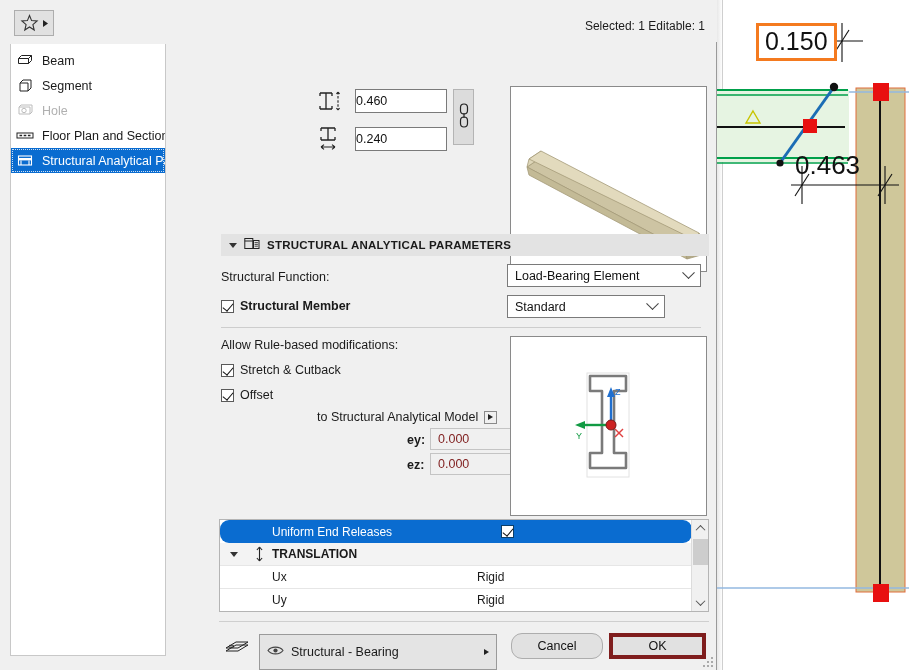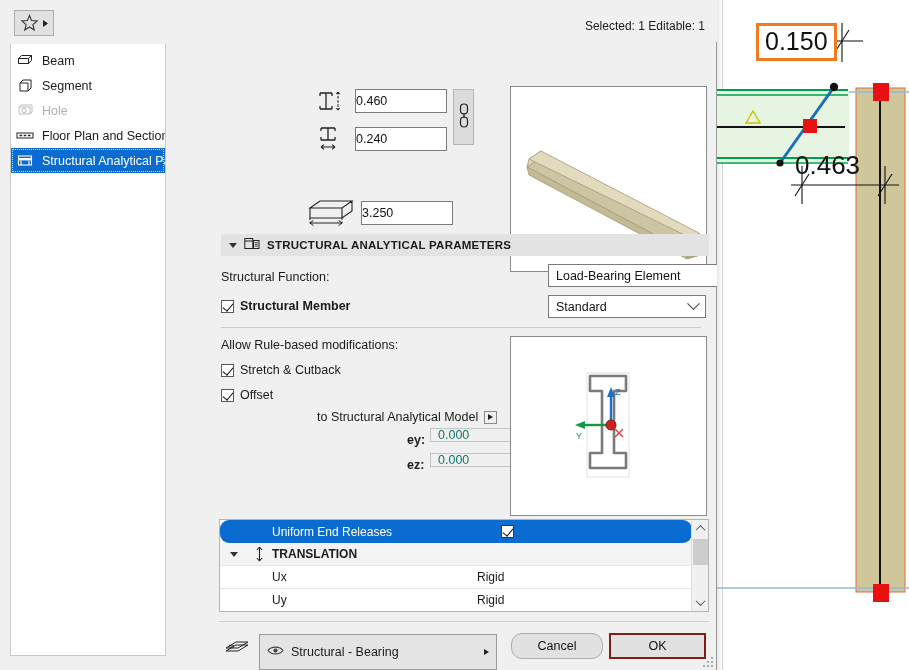--- a/index.html
+++ b/index.html
@@ -75,21 +75,21 @@
     position: absolute; left: 14px; top: 190px; width: 488px; height: 22px;
     background: #e3e3e3; display: flex; align-items: center; gap: 7px; padding-left: 8px;
     font-size: 11.5px; font-weight: bold; letter-spacing: 0.25px; color: #1a1a1a;
   }
   .tri-down { width: 0; height: 0; border-left: 4.5px solid transparent; border-right: 4.5px solid transparent; border-top: 5px solid #333; }
 
   .row-label { position: absolute; font-size: 12.5px; color: #1a1a1a; white-space: nowrap; }
   .combo {
     position: absolute; height: 23px; background: #ffffff; border: 1px solid #7a7a7a;
     display: flex; align-items: center; justify-content: space-between; padding: 0 7px 0 7px;
-    font-size: 12.5px; color: #111; margin-left: 41px;
+    font-size: 12.5px; color: #111;
   }
   .chev { width: 9px; height: 9px; border-right: 1.4px solid #444; border-bottom: 1.4px solid #444; transform: rotate(45deg) translate(-2px,-2px); }
 
   .cb { display: inline-flex; align-items: center; gap: 6px; font-size: 12.5px; color: #1a1a1a; white-space: nowrap; }
   .cbox { width: 13px; height: 13px; border: 1px solid #5a5a5a; background: #fff; position: relative; flex: 0 0 13px; }
   .cbox.checked::after {
     content: ""; position: absolute; left: 3px; top: 0px; width: 5px; height: 9px;
     border-right: 1.8px solid #111; border-bottom: 1.8px solid #111; transform: rotate(40deg);
   }
   .hr { position: absolute; height: 1px; background: #cdcdcd; }
@@ -99,22 +99,22 @@
     background: #ffffff; border: 1px solid #8a8a8a; overflow: hidden;
   }
 
   .arrow-btn {
     width: 13px; height: 13px; border: 1px solid #8a8a8a; background: #f0f0f0;
     display: inline-flex; align-items: center; justify-content: center;
   }
   .tri-right { width: 0; height: 0; border-top: 3.5px solid transparent; border-bottom: 3.5px solid transparent; border-left: 5px solid #222; }
 
   .ro-input {
-    position: absolute; width: 98px; height: 14px; background: #f0f0f0; border: 1px solid #c4c4c4;
-    display: flex; align-items: center; padding-left: 7px; font-size: 12.5px; color: #0f766e;
+    position: absolute; width: 98px; height: 22px; background: #f0f0f0; border: 1px solid #c4c4c4;
+    display: flex; align-items: center; padding-left: 7px; font-size: 12.5px; color: #7f1d1d;
   }
 
   .range-ico {
     position: absolute; left: 369px; top: 487px; width: 34px; height: 22px;
     background: #e8e8e8; border: 1px solid #a6a6a6;
     display: flex; align-items: center; justify-content: center; gap: 2px;
   }
   .hl-box {
     position: absolute; left: 406px; top: 485px; width: 92px; height: 27px;
     border: 3px solid #f47a1f; background: #ffffff;
@@ -150,21 +150,21 @@
   .layer-combo {
     position: absolute; left: 259px; top: 634px; width: 238px; height: 36px;
     background: #e4e4e4; border: 1px solid #9a9a9a;
     display: flex; align-items: center; padding: 0 7px; gap: 7px; font-size: 12.5px;
   }
   .btn {
     position: absolute; height: 26px; display: flex; align-items: center; justify-content: center;
     font-size: 12.5px; background: #e1e1e1; border: 1px solid #adadad; color: #111;
   }
   #btn-cancel { left: 511px; top: 633px; width: 92px; border-radius: 11px; }
-  #btn-ok { left: 609px; top: 633px; width: 97px; background: #e1e1e1; border: 2px solid #7f1d1d; }
+  #btn-ok { left: 609px; top: 633px; width: 97px; background: #e1e1e1; border: 4px solid #7f1d1d; }
 
   
   #canvas { position: absolute; left: 717px; top: 0; width: 192px; height: 670px; background: #ffffff; overflow: hidden; }
   .dim-label {
     position: absolute; font-family: "Liberation Sans", sans-serif; color: #111;
     background: transparent; white-space: nowrap;
   }
   .dim-hl { border: 3px solid #f47a1f; background: #ffffff; }
   .gutter { position: absolute; left: 0; top: 0; width: 6px; height: 670px; background: linear-gradient(90deg,#e8e8e8,#fdfdfd); border-right: 1px solid #cfcfcf; }
   .resize-grip { position: absolute; right: 1px; bottom: 1px; width: 12px; height: 12px; }
@@ -275,30 +275,20 @@
         <div class="link-btn">
           <span>
             <svg width="14" height="30" viewBox="0 0 14 30">
                 <rect x="3.5" y="3" width="7" height="10" rx="3.5" fill="none" stroke="#222" stroke-width="1.2"></rect>
                 <rect x="3.5" y="16" width="7" height="10" rx="3.5" fill="none" stroke="#222" stroke-width="1.2"></rect>
                 <line x1="7" y1="12" x2="7" y2="17" stroke="#222" stroke-width="1.2"></line>
               </svg>
           </span>
         </div>
 
-        <div class="dim-row" style="left:98px; top:152px;">
-          <span class="dim-ico" style="width:56px;">
-            <svg width="52" height="32" viewBox="0 0 52 32">
-                <path d="M3 11 h32 l10 -7 h-32 z M35 11 v10 l10 -7 v-10 M3 11 v10 h32 v-10" fill="none" stroke="#222" stroke-width="1.1"></path>
-                <path d="M3 26 h32 M3 26 l3.4 -2.6 M3 26 l3.4 2.6 M35 26 l-3.4 -2.6 M35 26 l-3.4 2.6" stroke="#222" stroke-width="1" fill="none"></path>
-                <path d="M3 21 v6 M35 21 v6" stroke="#222" stroke-width="0.9" stroke-dasharray="2 1.5"></path>
-              </svg>
-          </span>
-          <div class="num-input">3.250</div>
-        </div>
 
         <div class="preview3d">
           <svg width="195" height="184" viewBox="0 0 195 184">
             <polygon points="16,80 28,72 186,154 174,164" fill="#cdc4a3" stroke="#a59b78" stroke-width="0.8"></polygon>
             <polygon points="16,80 28,72 30,64 18,72" fill="#ded6b8" stroke="#a59b78" stroke-width="0.8"></polygon>
             <polygon points="18,72 30,64 188,146 186,154" fill="#e2dabd" stroke="#a59b78" stroke-width="0.8"></polygon>
             <polygon points="186,154 188,146 190,150 188,160" fill="#bcb391" stroke="#a59b78" stroke-width="0.8"></polygon>
             <polygon points="16,80 174,164 176,172 18,88" fill="#c3ba96" stroke="#a59b78" stroke-width="0.8"></polygon>
             <polygon points="174,164 188,160 190,168 176,172" fill="#b3aa88" stroke="#a59b78" stroke-width="0.8"></polygon>
           </svg>

